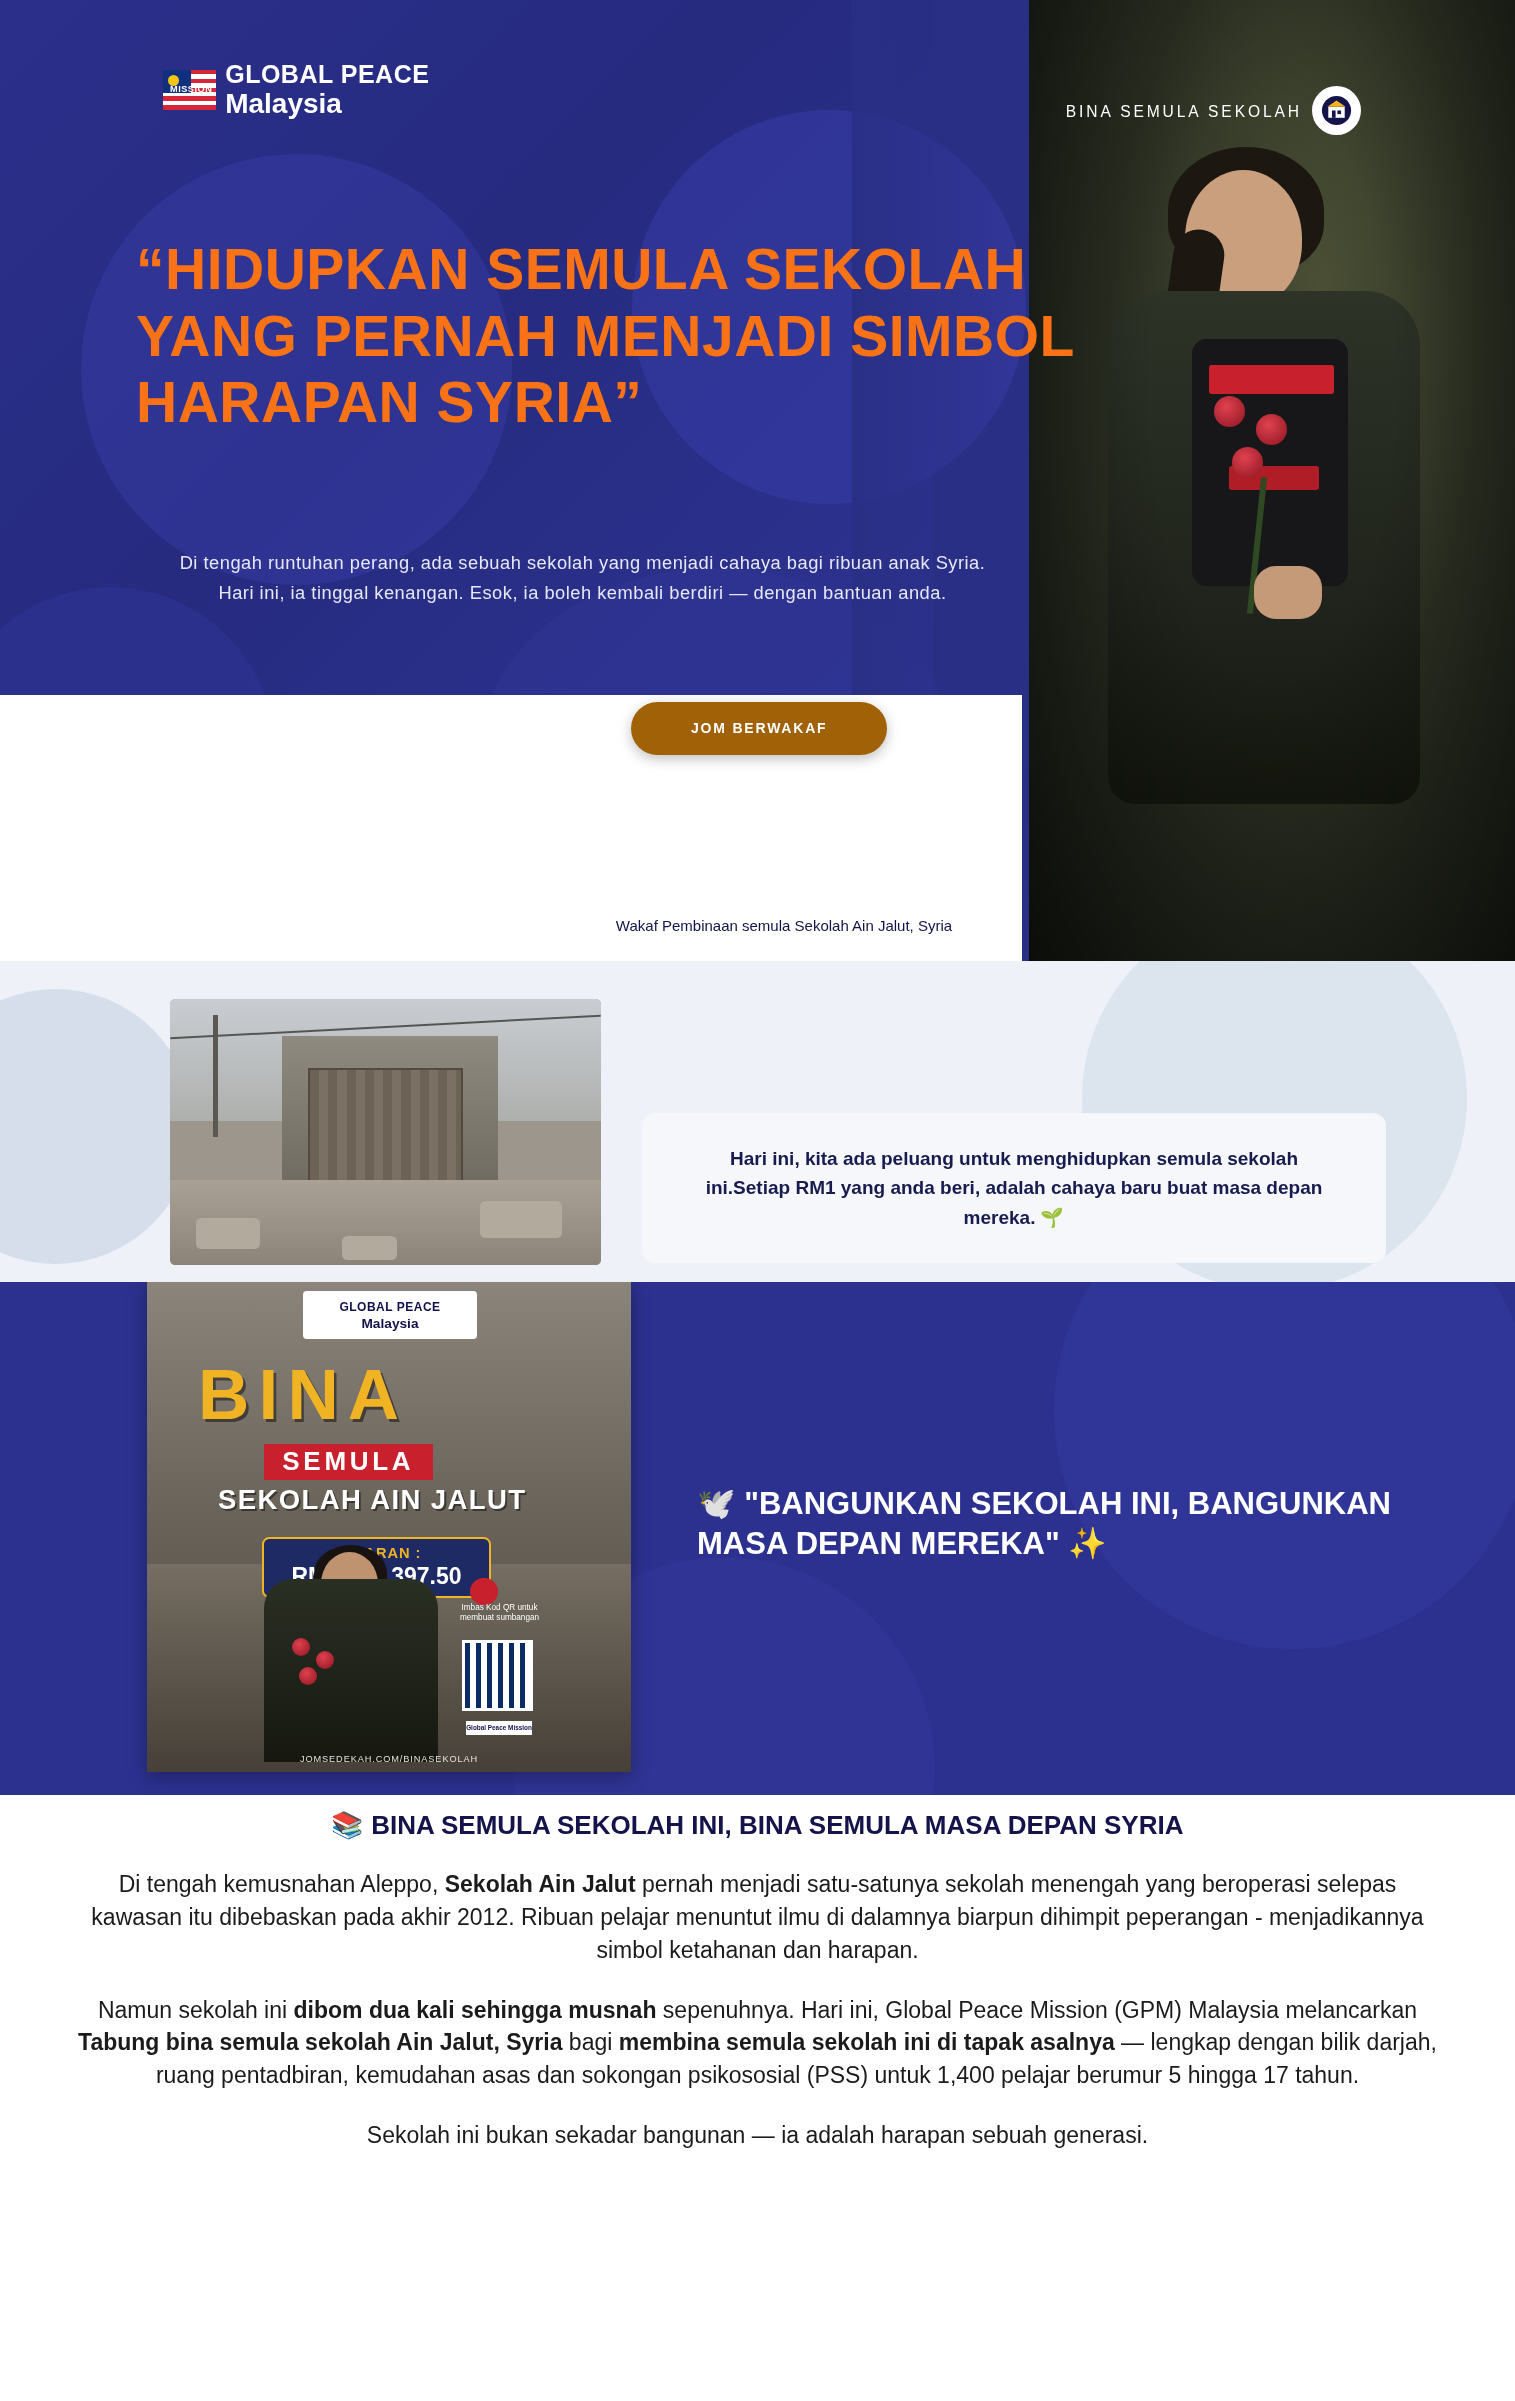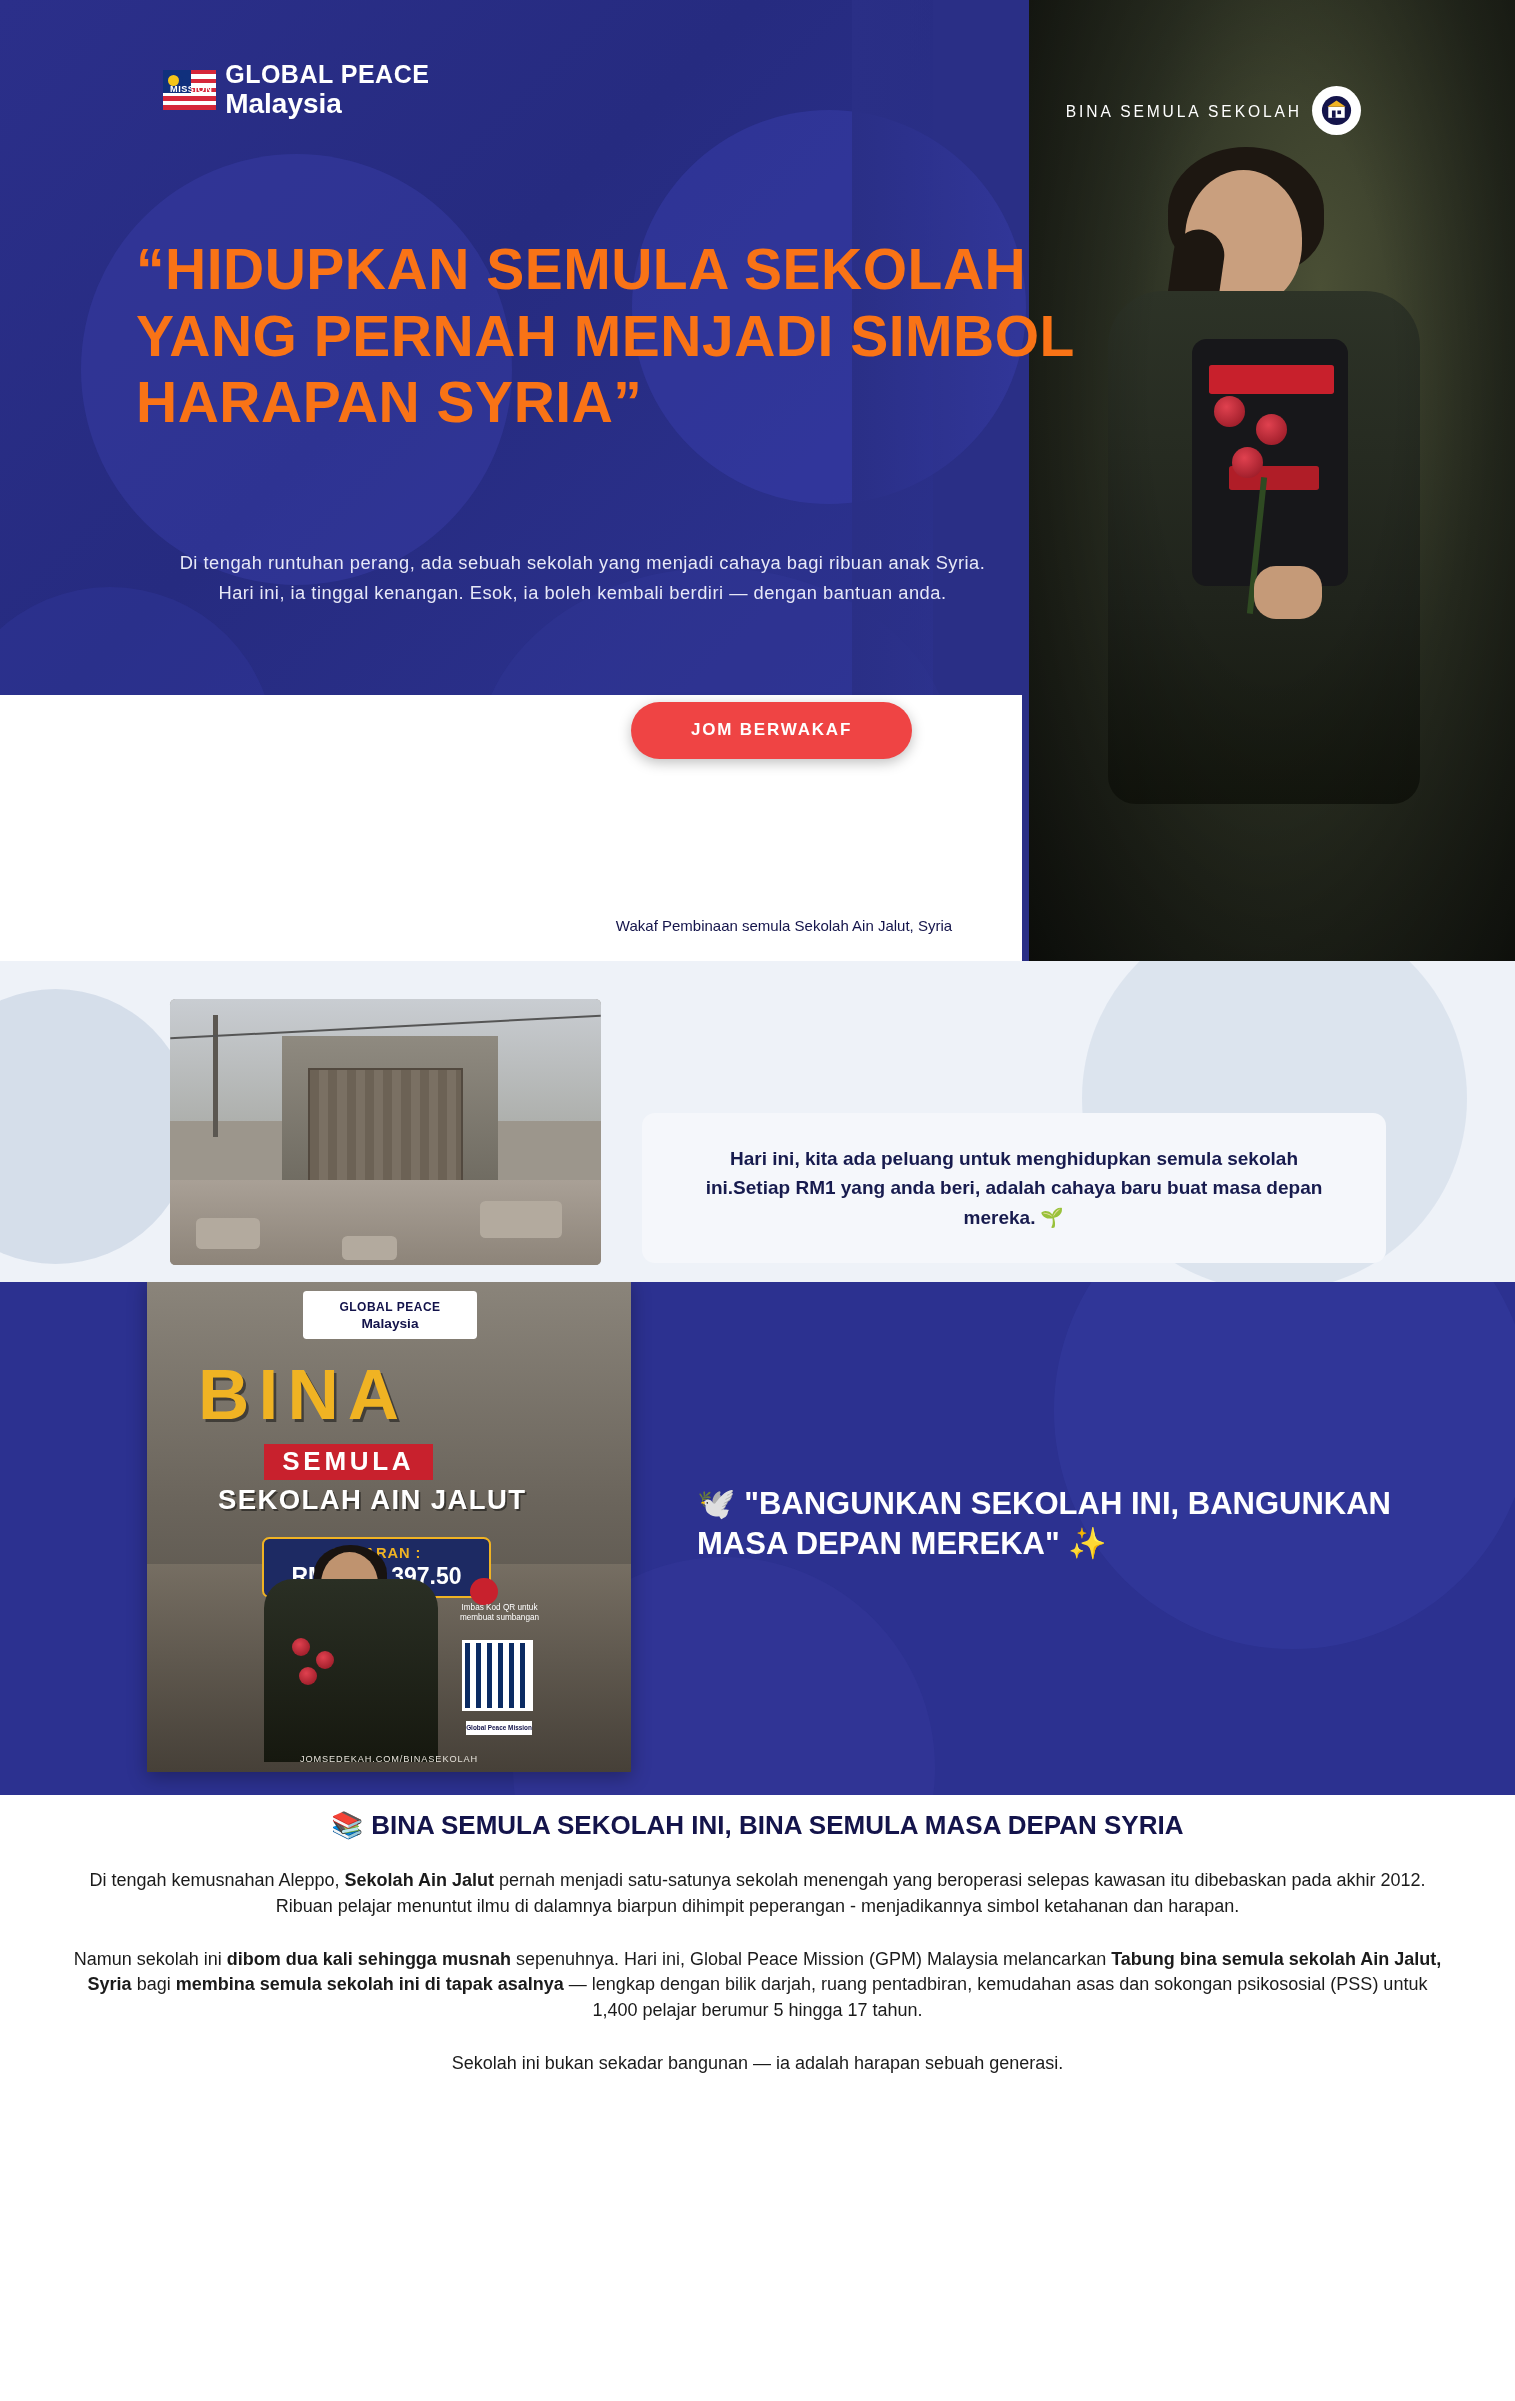--- a/index.html
+++ b/index.html
@@ -218,23 +218,23 @@
     text-align: center;
   }
 
   .cta-wrap {
     position: absolute;
     left: 631px; top: 702px;
     z-index: 8;
   }
   .cta {
     display: inline-block;
-    background: #ef4444;
+    background: #a16207;
     color: #ffffff;
-    font-size: 17px;
+    font-size: 14px;
     font-weight: bold;
     letter-spacing: 1.8px;
     padding: 18.3px 60px;
     border-radius: 31px;
     border: none;
     cursor: pointer;
     box-shadow: 0 3.7px 13px rgba(0,0,0,.25);
   }
 
   .white-band {
@@ -497,21 +497,21 @@
     padding: 0 71px 37px 71px;
   }
   .sec4-heading {
     text-align: center;
     font-size: 26px;
     font-weight: bold;
     color: #14144b;
     padding-top: 14.7px;
   }
   .sec4 p {
-    font-size: 18px;
+    font-size: 23px;
     line-height: 1.42;
     color: #1b1b1b;
     text-align: center;
     margin-top: 27.5px;
   }
   .sec4 p.bold-final {
     font-weight: bold;
     font-size: 25px;
   }
   .sec4 b { font-weight: bold; }

